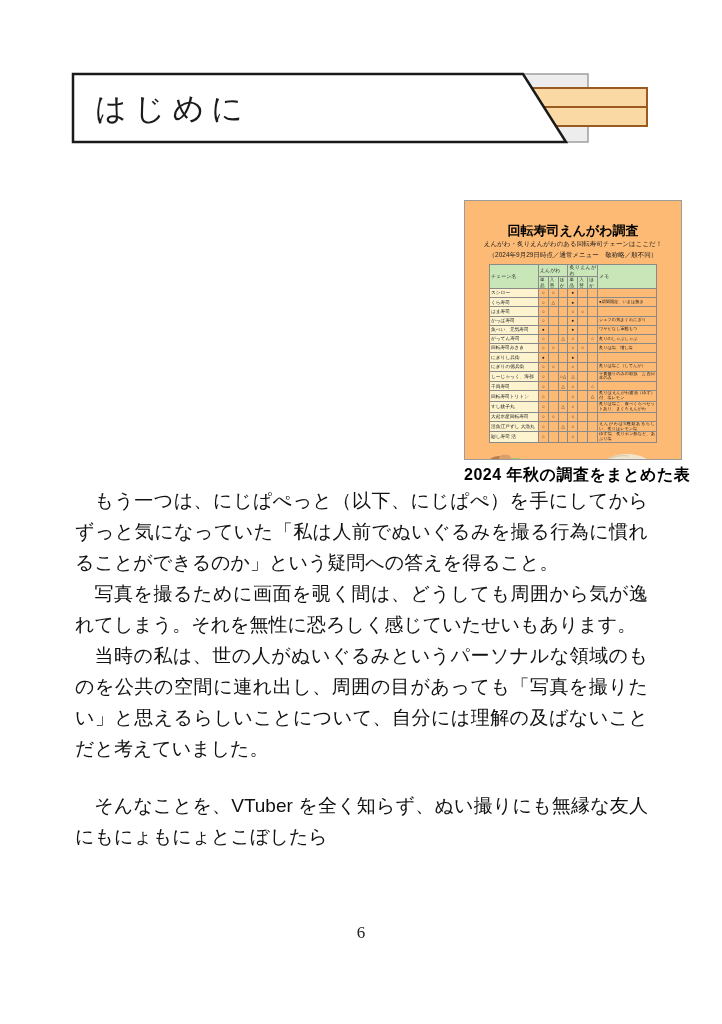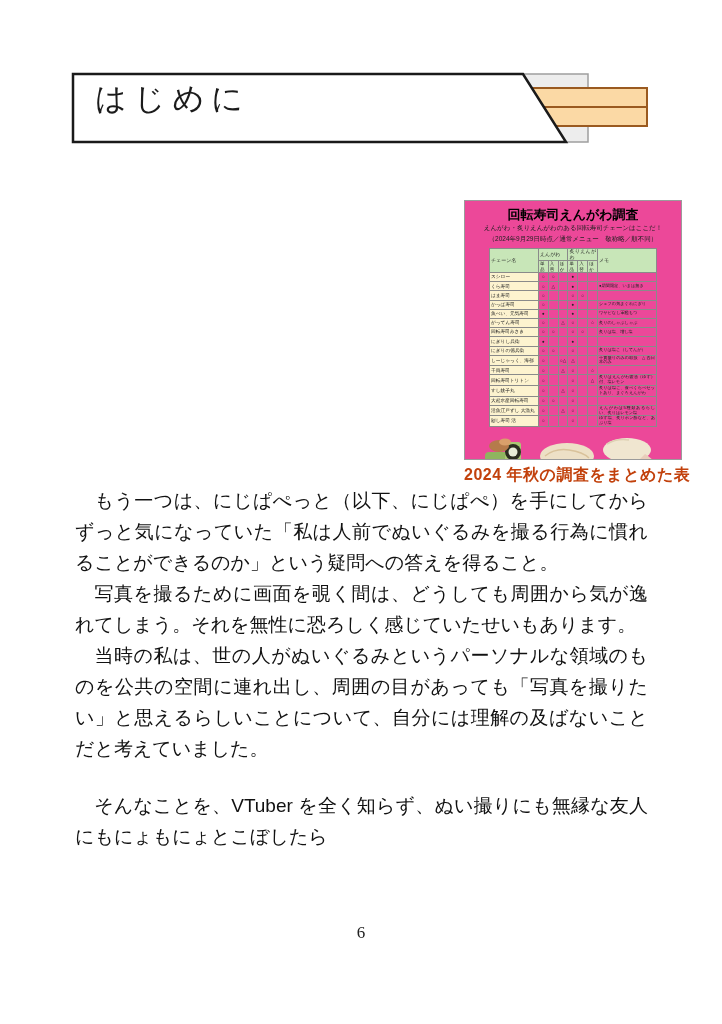--- a/index.html
+++ b/index.html
@@ -3,56 +3,56 @@
 <meta charset="utf-8">
 <style>
   html,body{margin:0;padding:0;background:#888;}
   .page{
     position:relative;width:722px;height:1024px;margin:0 auto;
     background:#ffffff;overflow:hidden;
     font-family:"Liberation Sans","DejaVu Sans",sans-serif;color:#111;
   }
   .banner-svg{position:absolute;left:0;top:0;}
   .heading{
-    position:absolute;left:95px;top:78px;
+    position:absolute;left:95px;top:88px;
     font-family:"Liberation Serif","DejaVu Serif",serif;
     font-size:31px;letter-spacing:7px;color:#1b1b1b;
   }
   .content{
     position:absolute;left:75px;top:179px;width:573px;
     font-size:19px;line-height:31px;text-align:justify;
   }
   .content p{margin:0;text-indent:0;}
   .content p.gap{margin-top:26px;}
   .content p.clr{clear:both;margin-top:37px;}
   .figure{
     float:right;width:218px;
     margin:21px -34px 0 12px;
   }
   .figbox{
     box-sizing:border-box;width:218px;height:260px;
-    border:1.5px solid #9b9b9b;background:#ec4899;padding-top:6px;overflow:hidden;
+    border:1.5px solid #9b9b9b;background:#fdba74;padding-top:22px;overflow:hidden;
   }
   .fig-title{text-align:center;font-weight:bold;font-size:13px;line-height:15px;color:#000;}
   .fig-sub{text-align:center;font-size:6.5px;line-height:8.5px;color:#222;margin-top:2px;}
   .fig-table{
     border-collapse:collapse;margin:5px auto 0;table-layout:fixed;width:168px;
     font-size:5px;line-height:5.5px;color:#222;
   }
   .fig-table th,.fig-table td{border:0.5px solid #8a8a8a;padding:0 1px;overflow:hidden;}
   .fig-table th{background:#c8e6b8;font-weight:normal;font-size:5px;}
   .fig-table .sub th{font-size:4.5px;}
   .tname{background:#fdf3cf;width:46px;font-size:4.7px;white-space:nowrap;}
   .tmark{width:10px;text-align:center;font-size:4.5px;}
   .tmemo{width:56px;font-size:4.2px;line-height:4.8px;}
   .fig-table tbody td{height:8.2px;}
   .fig-sushi{display:block;margin:3px auto 0;}
   .fig-caption{
     text-align:center;font-weight:bold;font-size:16px;line-height:20px;
-    margin-top:5px;color:#c2410c;letter-spacing:0.5px;white-space:nowrap;
+    margin-top:5px;color:#000000;letter-spacing:0.5px;white-space:nowrap;
   }
   .pageno{
     position:absolute;left:0;top:923px;width:100%;text-align:center;
     font-size:17px;font-family:"Liberation Serif","DejaVu Serif",serif;color:#222;
   }
 </style>
 </head>
 <body>
 
 <div class="page">

